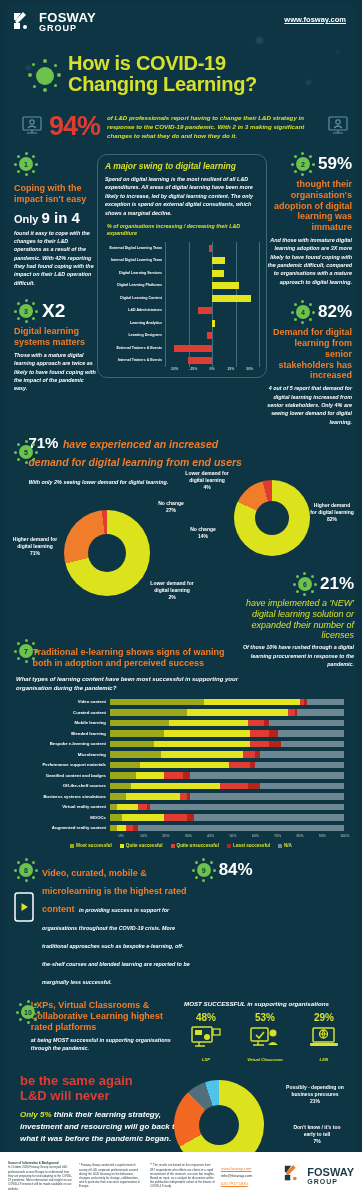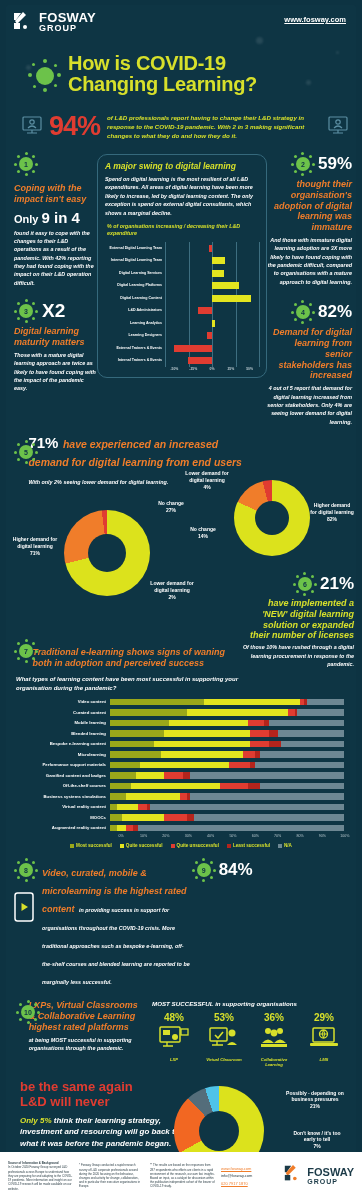--- a/index.html
+++ b/index.html
@@ -44,23 +44,23 @@
   .virus .sp { position:absolute; width:3px; height:3px; background:#6cc24a;
                border-radius:50%; }
   .virus .num { position:absolute; left:0; top:0; width:24px; height:24px;
                 display:flex; align-items:center; justify-content:center;
                 color:#0e3544; font-size:7px; font-weight:bold; z-index:2; }
   
   .row1 { display:flex; margin-top:10px; padding:0 4px; }
   .col-l { width:88px; padding-left:4px; }
   .col-c { width:172px; }
   .col-r { width:86px; }
-  .hd-orange { color:#f07d2a; font-size:9px; font-weight:bold; font-style:italic;
+  .hd-orange { color:#f07d2a; font-size:9px; font-weight:bold; 
                line-height:1.2; }
-  .hd-yellow { color:#d7e02b; font-size:9px; font-weight:bold; font-style:italic;
+  .hd-yellow { color:#d7e02b; font-size:9px; font-weight:normal; font-style:italic;
                line-height:1.2; }
   .only { color:#fff; font-size:11px; font-weight:bold; margin-top:4px;}
   .only b { font-size:15px; }
   .panel { border:1px solid #35697c; border-radius:10px; padding:6px 7px;
            margin-top:2px; }
   .panel h3 { color:#d7e02b; font-size:8.5px; font-style:italic; font-weight:bold;
               margin-bottom:4px; }
   .panel p.lead { color:#fff; font-size:5.4px; font-style:italic; font-weight:bold;
                   line-height:1.55; }
   .chart-cap { color:#d7e02b; font-size:5.3px; font-weight:bold; font-style:italic;
@@ -210,21 +210,21 @@
           <span class="sp" style="left:21px;top:10.5px"></span>
           <span class="sp" style="left:10.5px;top:21px"></span>
           <span class="sp" style="left:3px;top:3px"></span>
           <span class="sp" style="left:18px;top:3px"></span>
           <span class="sp" style="left:3px;top:18px"></span>
           <span class="sp" style="left:18px;top:18px"></span>
           <span class="num">3</span>
         </span>
         <span class="white" style="font-size:19px;font-weight:bold">X2</span>
       </div>
-      <div class="hd-orange" style="margin-top:3px">Digital learning maturity matters</div>
+      <div class="hd-orange" style="margin-top:3px">Digital learning systems matters</div>
       <div class="tiny white" style="margin-top:3px">Those with a mature digital learning approach are twice as likely to have found coping with the impact of the pandemic easy.</div>
     </div>
 
     <div class="col-c">
       <div class="panel">
         <h3>A major swing to digital learning</h3>
         <p class="lead">Spend on digital learning is the most resilient of all L&amp;D expenditures. All areas of digital learning have been more likely to increase, led by digital learning content. The only exception is spend on external digital consultants, which shows a marginal decline.</p>
         <div class="chart-cap">% of organisations increasing / decreasing their L&amp;D expenditure</div>
         <div class="dv" id="divChart">
               <div class="dv-row">
@@ -727,32 +727,20 @@
               <div style="margin: 3px 0px;"><svg width="30" height="24" viewBox="0 0 30 24">
                   <rect x="1" y="2" width="17" height="13" rx="1" fill="none" stroke="#d7e02b" stroke-width="1.5"></rect>
                   <path d="M6 9 l3 3 l5 -6" stroke="#d7e02b" stroke-width="1.6" fill="none"></path>
                   <circle cx="23" cy="7" r="3.5" fill="#d7e02b"></circle>
                   <path d="M18 19 q5 -6 10 0 z" fill="#d7e02b"></path>
                   <path d="M8 15 v4 M3 19 h11" stroke="#d7e02b" stroke-width="1.4"></path>
                 </svg></div>
               <div class="plat-name">Virtual Classroom</div>
             </div>
             <div class="plat-item">
-              <div class="plat-pct">36%</div>
-              <div style="margin: 3px 0px;"><svg width="30" height="24" viewBox="0 0 30 24">
-                  <circle cx="9" cy="5" r="3" fill="#d7e02b"></circle>
-                  <circle cx="21" cy="5" r="3" fill="#d7e02b"></circle>
-                  <circle cx="15" cy="7" r="3.4" fill="#d7e02b"></circle>
-                  <path d="M3 17 q6 -7 12 0 z" fill="#d7e02b"></path>
-                  <path d="M15 17 q6 -7 12 0 z" fill="#d7e02b"></path>
-                  <rect x="2" y="18" width="26" height="3" fill="#d7e02b"></rect>
-                </svg></div>
-              <div class="plat-name">Collaborative Learning</div>
-            </div>
-            <div class="plat-item">
               <div class="plat-pct">29%</div>
               <div style="margin: 3px 0px;"><svg width="30" height="24" viewBox="0 0 30 24">
                   <rect x="4" y="2" width="21" height="14" rx="1" fill="none" stroke="#d7e02b" stroke-width="1.5"></rect>
                   <circle cx="14.5" cy="8" r="4" fill="none" stroke="#d7e02b" stroke-width="1.3"></circle>
                   <path d="M10.5 8 h8 M14.5 4 q2.6 4 0 8 q-2.6 -4 0 -8" stroke="#d7e02b" stroke-width="1" fill="none"></path>
                   <rect x="1" y="17" width="28" height="3" rx="1" fill="#d7e02b"></rect>
                 </svg></div>
               <div class="plat-name">LMS</div>
             </div>
           </div>

